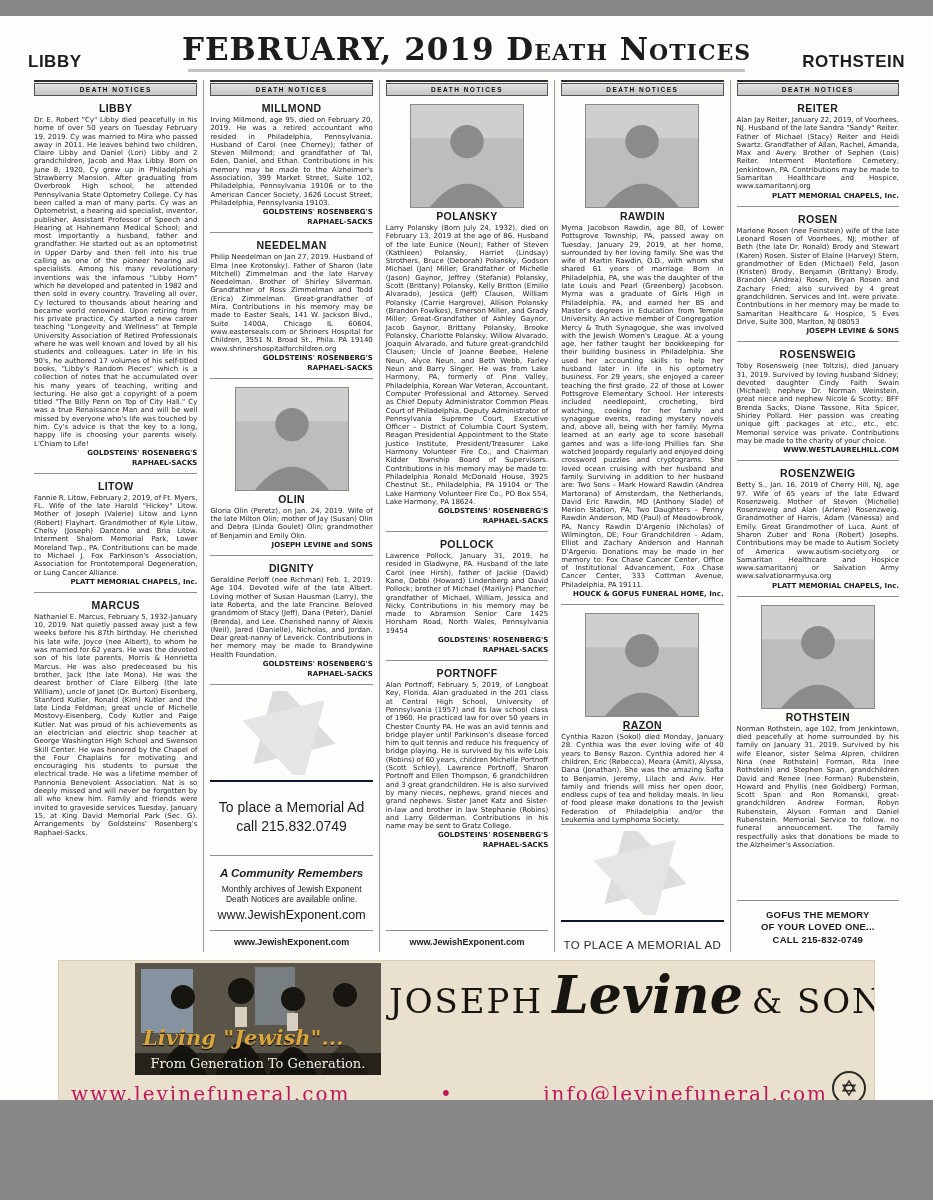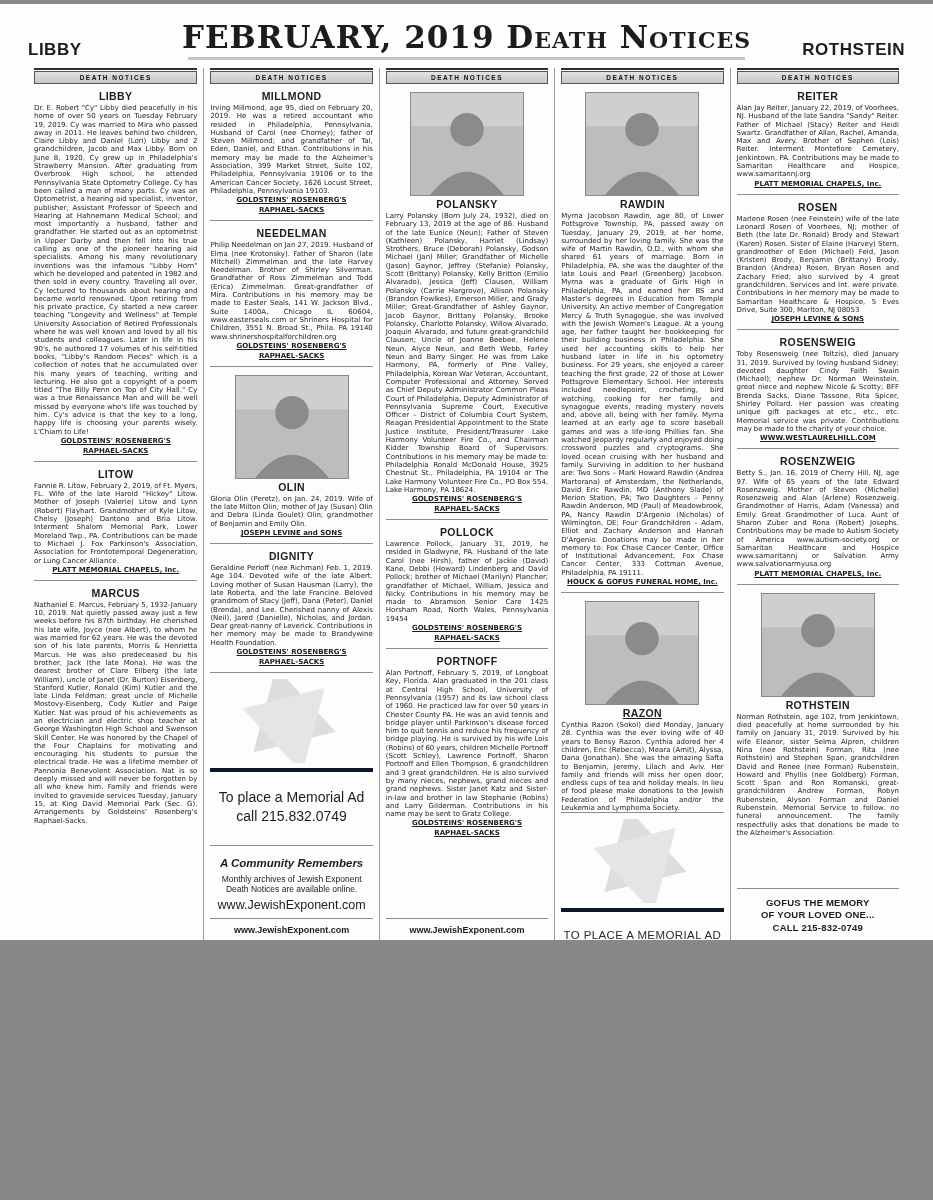--- a/index.html
+++ b/index.html
@@ -1,16 +1,16 @@
 <!DOCTYPE html>
 <html lang="en"><head>
 <meta charset="utf-8">
 <style>
   html,body{margin:0;padding:0;background:#888;}
-  .page{position:relative;width:933px;height:936px;margin:4px auto;background:#fdfdfc;
+  .page{position:relative;width:933px;height:1084px;margin:16px auto;background:#fdfdfc;
         font-family:"DejaVu Sans",sans-serif;color:#1c1c1c;box-sizing:border-box;padding:10px 28px 0;overflow:hidden;}
 
   
   .masthead{display:grid;grid-template-columns:1fr auto 1fr;align-items:end;padding:6px 0 2px;}
   .runhead{font:bold 17px/20px "Liberation Sans",sans-serif;letter-spacing:.5px;}
   .runhead.right{text-align:right;}
   .title-wrap{text-align:center;padding:0 14px;}
   .page-title{margin:0;font:bold 31px/34px "DejaVu Serif",serif;letter-spacing:1px;white-space:nowrap;}
   .page-title .sc{font-variant:small-caps;}
   .title-underline{height:3px;background:#c3c3c3;margin:3px 6px 0;}
@@ -19,26 +19,26 @@
   .columns{display:grid;grid-template-columns:repeat(5,1fr);height:872px;margin-top:6px;overflow:hidden;}
   .col{display:flex;flex-direction:column;padding:0 6px;overflow:hidden;min-width:0;}
   .col + .col{border-left:1px solid #9a9a9a;}
   .col::before{content:"";display:block;border-top:2px solid #2e2e2e;margin-bottom:1px;}
   .banner{border:1px solid #555;background:linear-gradient(#e3e3e3,#c6c6c6);
           font:bold 6.5px/11px "Liberation Sans",sans-serif;letter-spacing:1.5px;text-align:center;color:#111;}
   .entry{padding-top:4px;}
   .entry + .entry{border-top:1px solid #8d8d8d;margin-top:5px;}
   .obit-name{font:bold 10.5px/12px "Liberation Sans",sans-serif;letter-spacing:.4px;text-align:center;margin:2px 0 2px;}
   .obit-body{margin:0;font-size:7px;line-height:8.3px;text-align:justify;word-spacing:-.2px;}
-  .sig{font:bold 7px/9px "DejaVu Sans",sans-serif;text-align:center;margin-top:1px;text-decoration:underline;}
+  .sig{font:bold 7px/9px "DejaVu Sans",sans-serif;text-align:right;margin-top:1px;}
   .photo{width:112px;height:102px;margin:4px auto 1px;background:#b7b7b7;border:1px solid #8a8a8a;overflow:hidden;}
   .photo svg{display:block;}
 
   .star{height:86px;overflow:hidden;opacity:.75;margin:2px 0 3px;}
-  .promo-lines{border-top:4px solid #0f172a;padding:16px 0 14px;}
+  .promo-lines{border-top:2px solid #0f172a;padding:16px 0 14px;}
   .promo-line{font:14px/19px "Liberation Sans",sans-serif;text-align:center;color:#1d1d1d;}
   .promo.caps .promo-line{font-size:11.5px;line-height:15px;letter-spacing:.4px;color:#2a2a2a;}
   .promo.bottom{margin-top:auto;}
 
   .community{text-align:center;padding-bottom:4px;}
   .community-title{font:bold italic 11.5px/15px "Liberation Sans",sans-serif;margin-top:6px;}
   .community-body{font:8.5px/10.5px "Liberation Sans",sans-serif;margin-top:3px;}
   .community-url{font:12.5px/16px "Liberation Sans",sans-serif;margin-top:2px;}
 
   .weblink{font:bold 9px/12px "Liberation Sans",sans-serif;text-align:center;padding:5px 0 4px;}

